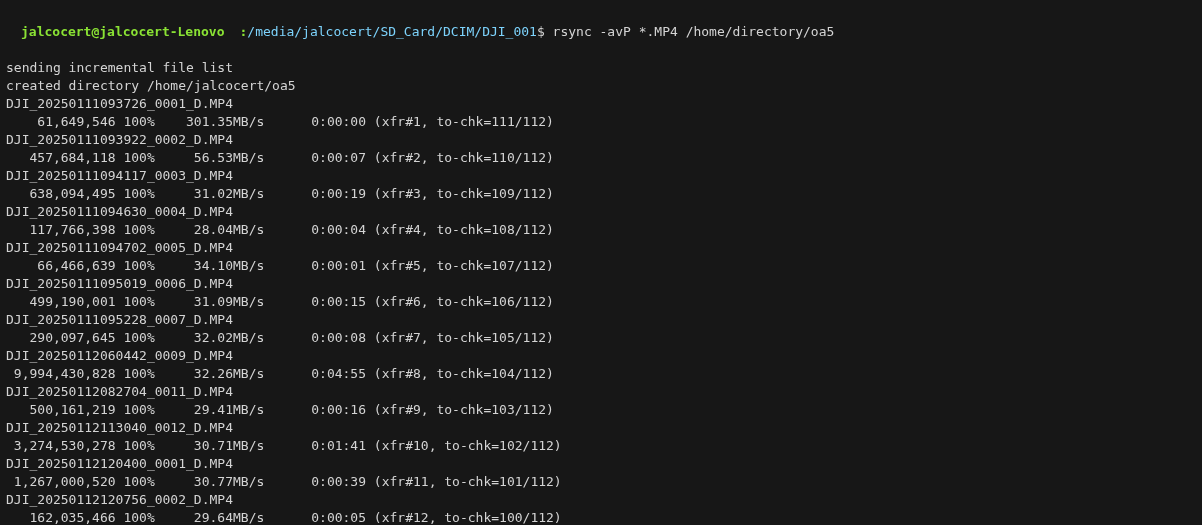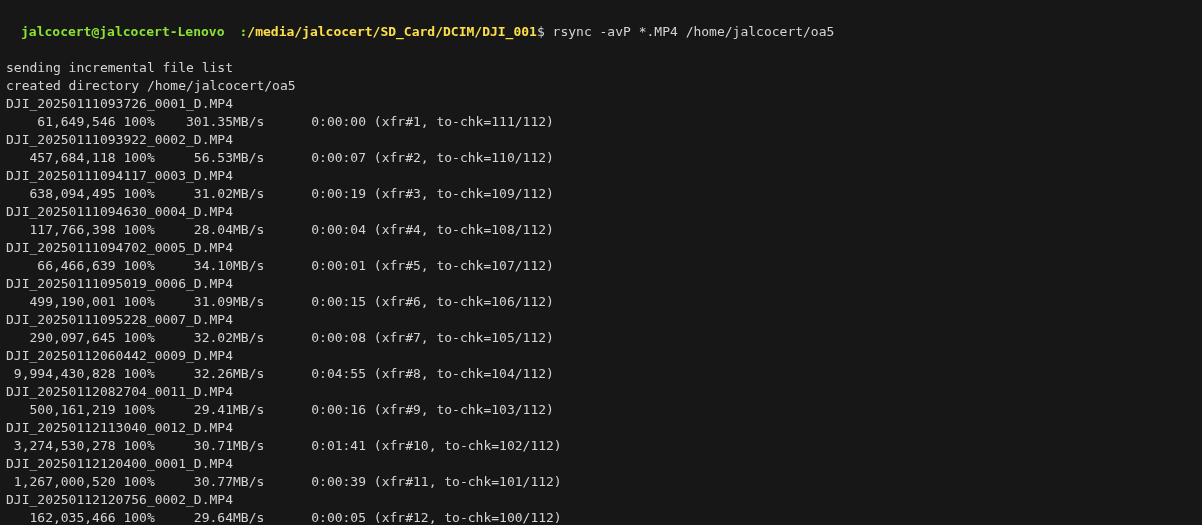--- a/index.html
+++ b/index.html
@@ -9,28 +9,28 @@
       font-family: 'DejaVu Sans Mono', 'Liberation Mono', 'Menlo', 'Consolas', monospace;
       font-size: 13px;
       line-height: 18px;
       padding: 5px 6px;
       white-space: pre;
       width: 1202px;
       height: 525px;
       overflow: hidden;
     }
     .prompt-user { color: #8ae234; font-weight: bold; margin-left: 15px; }
-    .prompt-path { color: #fde047; font-weight: bold; }
+    .prompt-path { color: #7dd3fc; font-weight: normal; }
     .prompt-dollar { color: #d4d4d4; }
     .cmd { color: #d4d4d4; }
     .line { display: block; }
   </style>
 </head>
 <body>
-<span class="line"><span class="prompt-user">jalcocert@jalcocert-Lenovo</span><span class="prompt-user">:</span><span class="prompt-path">/media/jalcocert/SD_Card/DCIM/DJI_001</span><span class="prompt-dollar">$ </span><span class="cmd">rsync -avP *.MP4 /home/jalcocert/oa5</span></span>
+<span class="line"><span class="prompt-user">jalcocert@jalcocert-Lenovo</span><span class="prompt-user">:</span><span class="prompt-path">/media/jalcocert/SD_Card/DCIM/DJI_001</span><span class="prompt-dollar">$ </span><span class="cmd">rsync -avP *.MP4 /home/directory/oa5</span></span>
 <div id="output">sending incremental file list
 created directory /home/jalcocert/oa5
 DJI_20250111093726_0001_D.MP4
     61,649,546 100%    301.35MB/s      0:00:00 (xfr#1, to-chk=111/112)
 DJI_20250111093922_0002_D.MP4
    457,684,118 100%     56.53MB/s      0:00:07 (xfr#2, to-chk=110/112)
 DJI_20250111094117_0003_D.MP4
    638,094,495 100%     31.02MB/s      0:00:19 (xfr#3, to-chk=109/112)
 DJI_20250111094630_0004_D.MP4
    117,766,398 100%     28.04MB/s      0:00:04 (xfr#4, to-chk=108/112)

